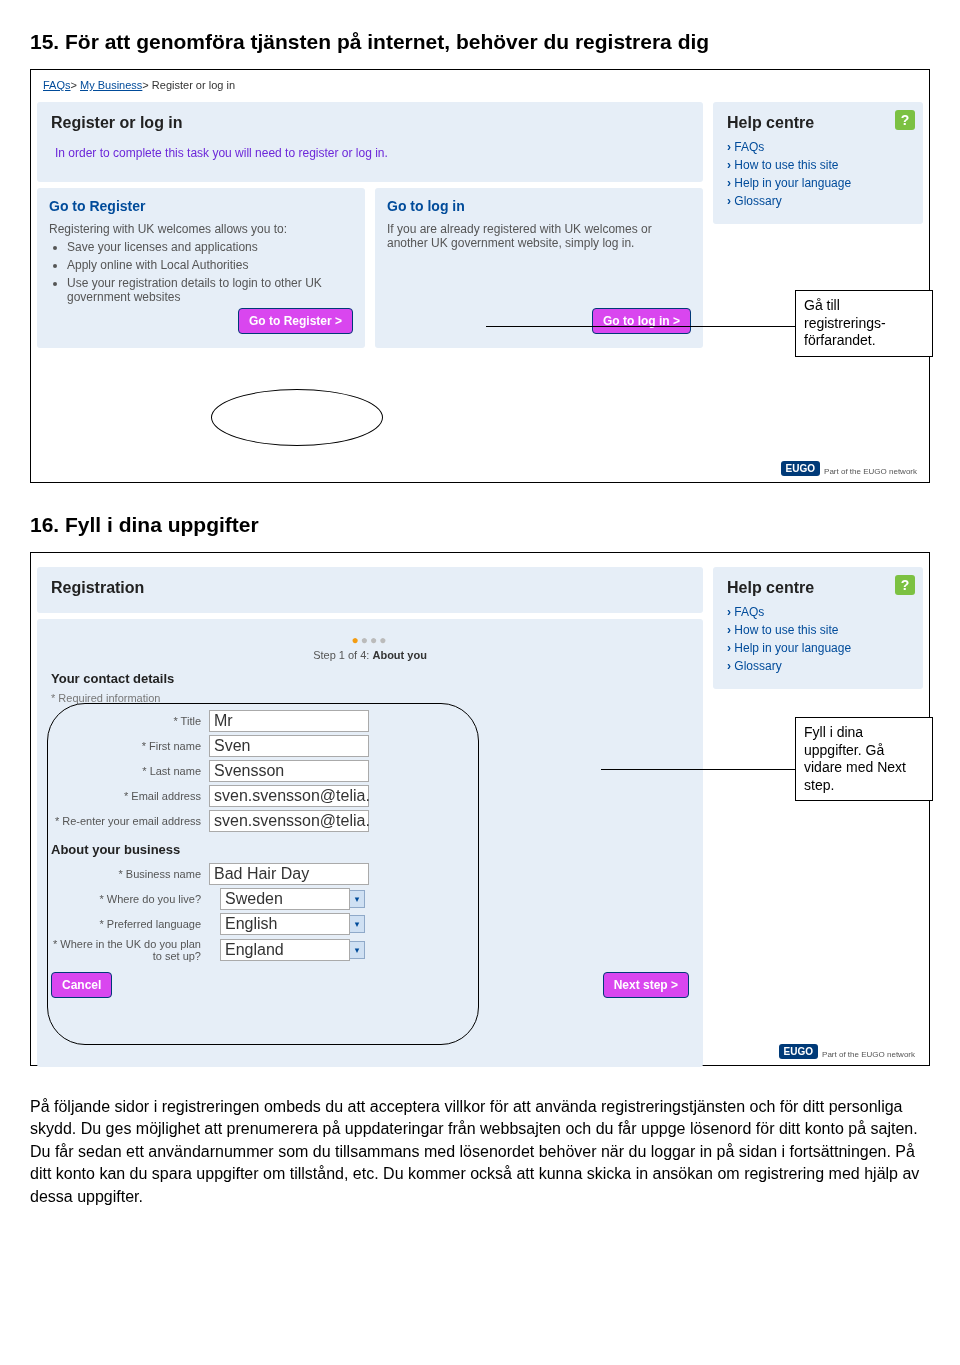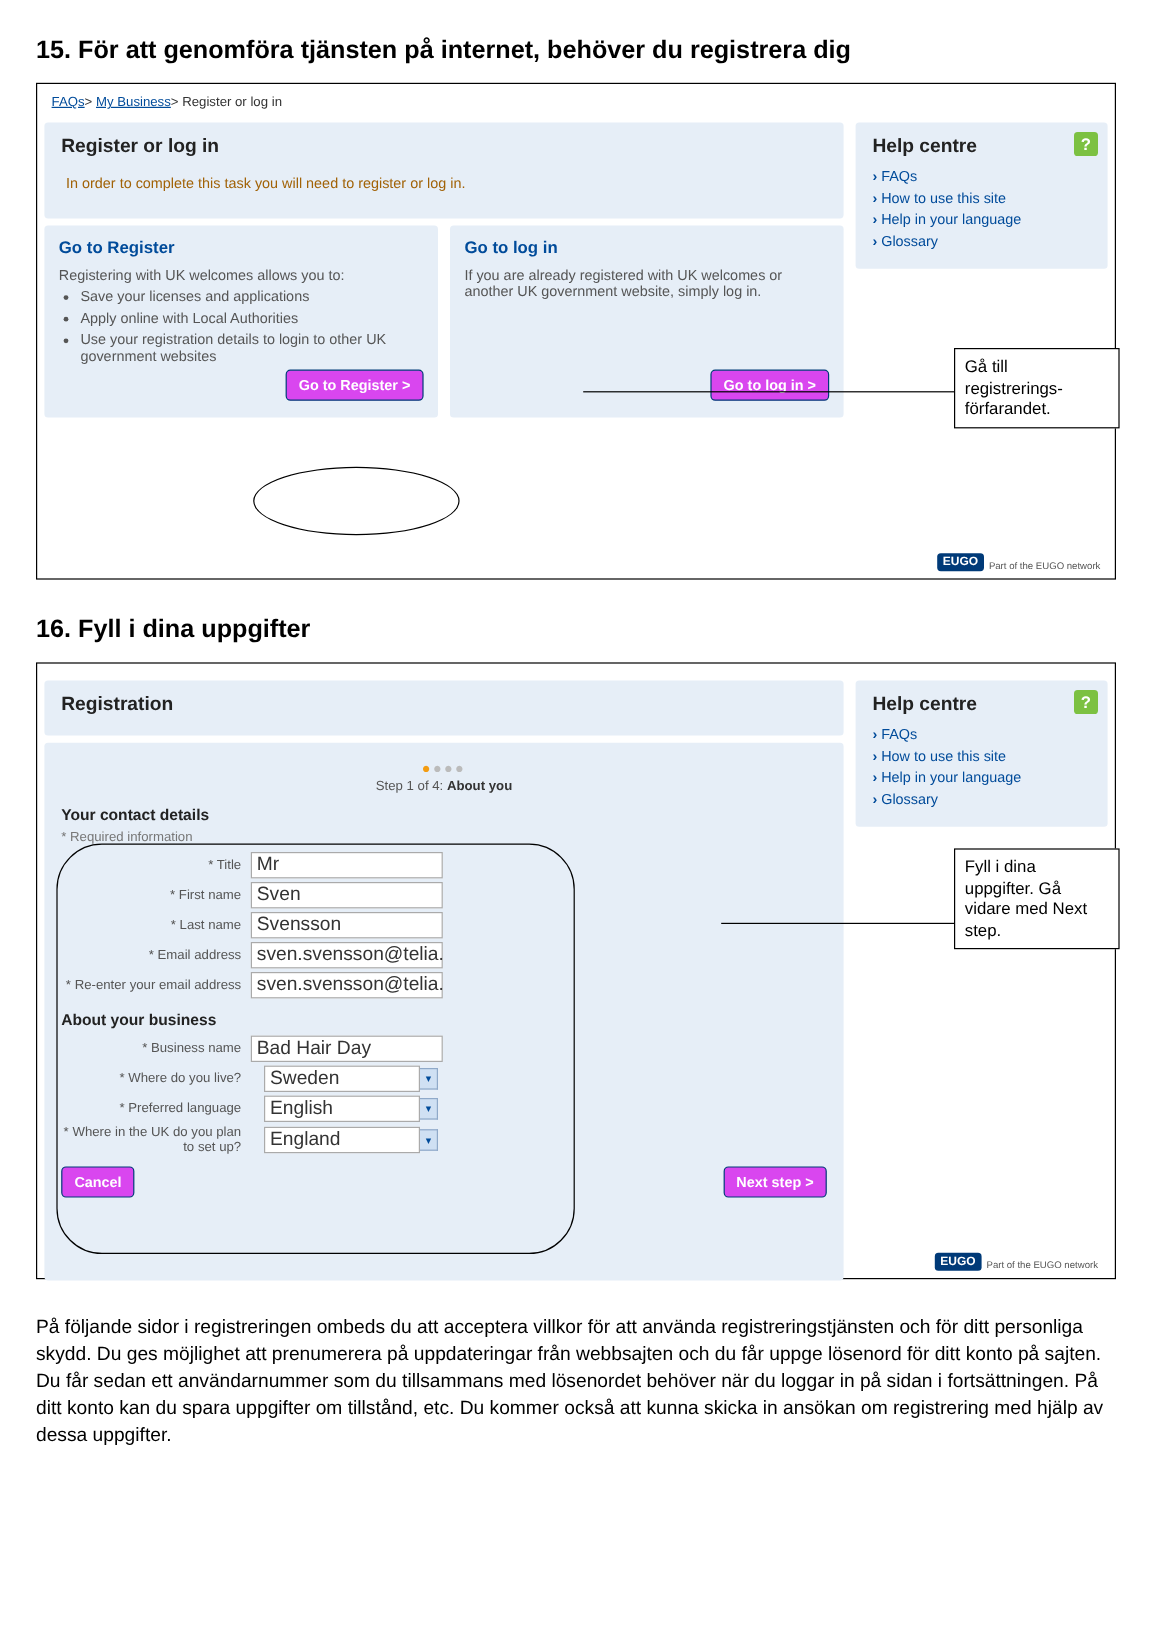--- a/index.html
+++ b/index.html
@@ -45,21 +45,21 @@
     position: relative;
   }
   .panel-title {
     font-size: 16px;
     font-weight: bold;
     color: #222;
     margin-bottom: 8px;
   }
   .intro {
     font-size: 12px;
-    color: #a16207;
+    color: #6d28d9;
     padding: 6px 4px 10px 4px;
   }
   .two-sub {
     display:flex; gap:10px;
     flex:1;
   }
   .sub-col {
     flex:1;
     background:#e6eef7;
     border-radius:3px;
@@ -114,21 +114,21 @@
   .callout {
     position:absolute;
     border:1px solid #000;
     background:#fff;
     font-size:14px;
     padding:6px 8px;
     width:120px;
     line-height:1.25;
   }
   .callout.c1 { right:-4px; top:220px; }
-  .callout.c2 { right:-4px; top:154px; }
+  .callout.c2 { right:-4px; top:164px; }
   .line {
     position:absolute;
     height:1px; background:#000;
   }
   .line.l1 { width:325px; right:118px; top:256px; }
   .eugo {
     position:absolute; right:12px; bottom:6px;
     display:flex; align-items:flex-end; gap:4px;
     font-size:8px; color:#555;
   }

